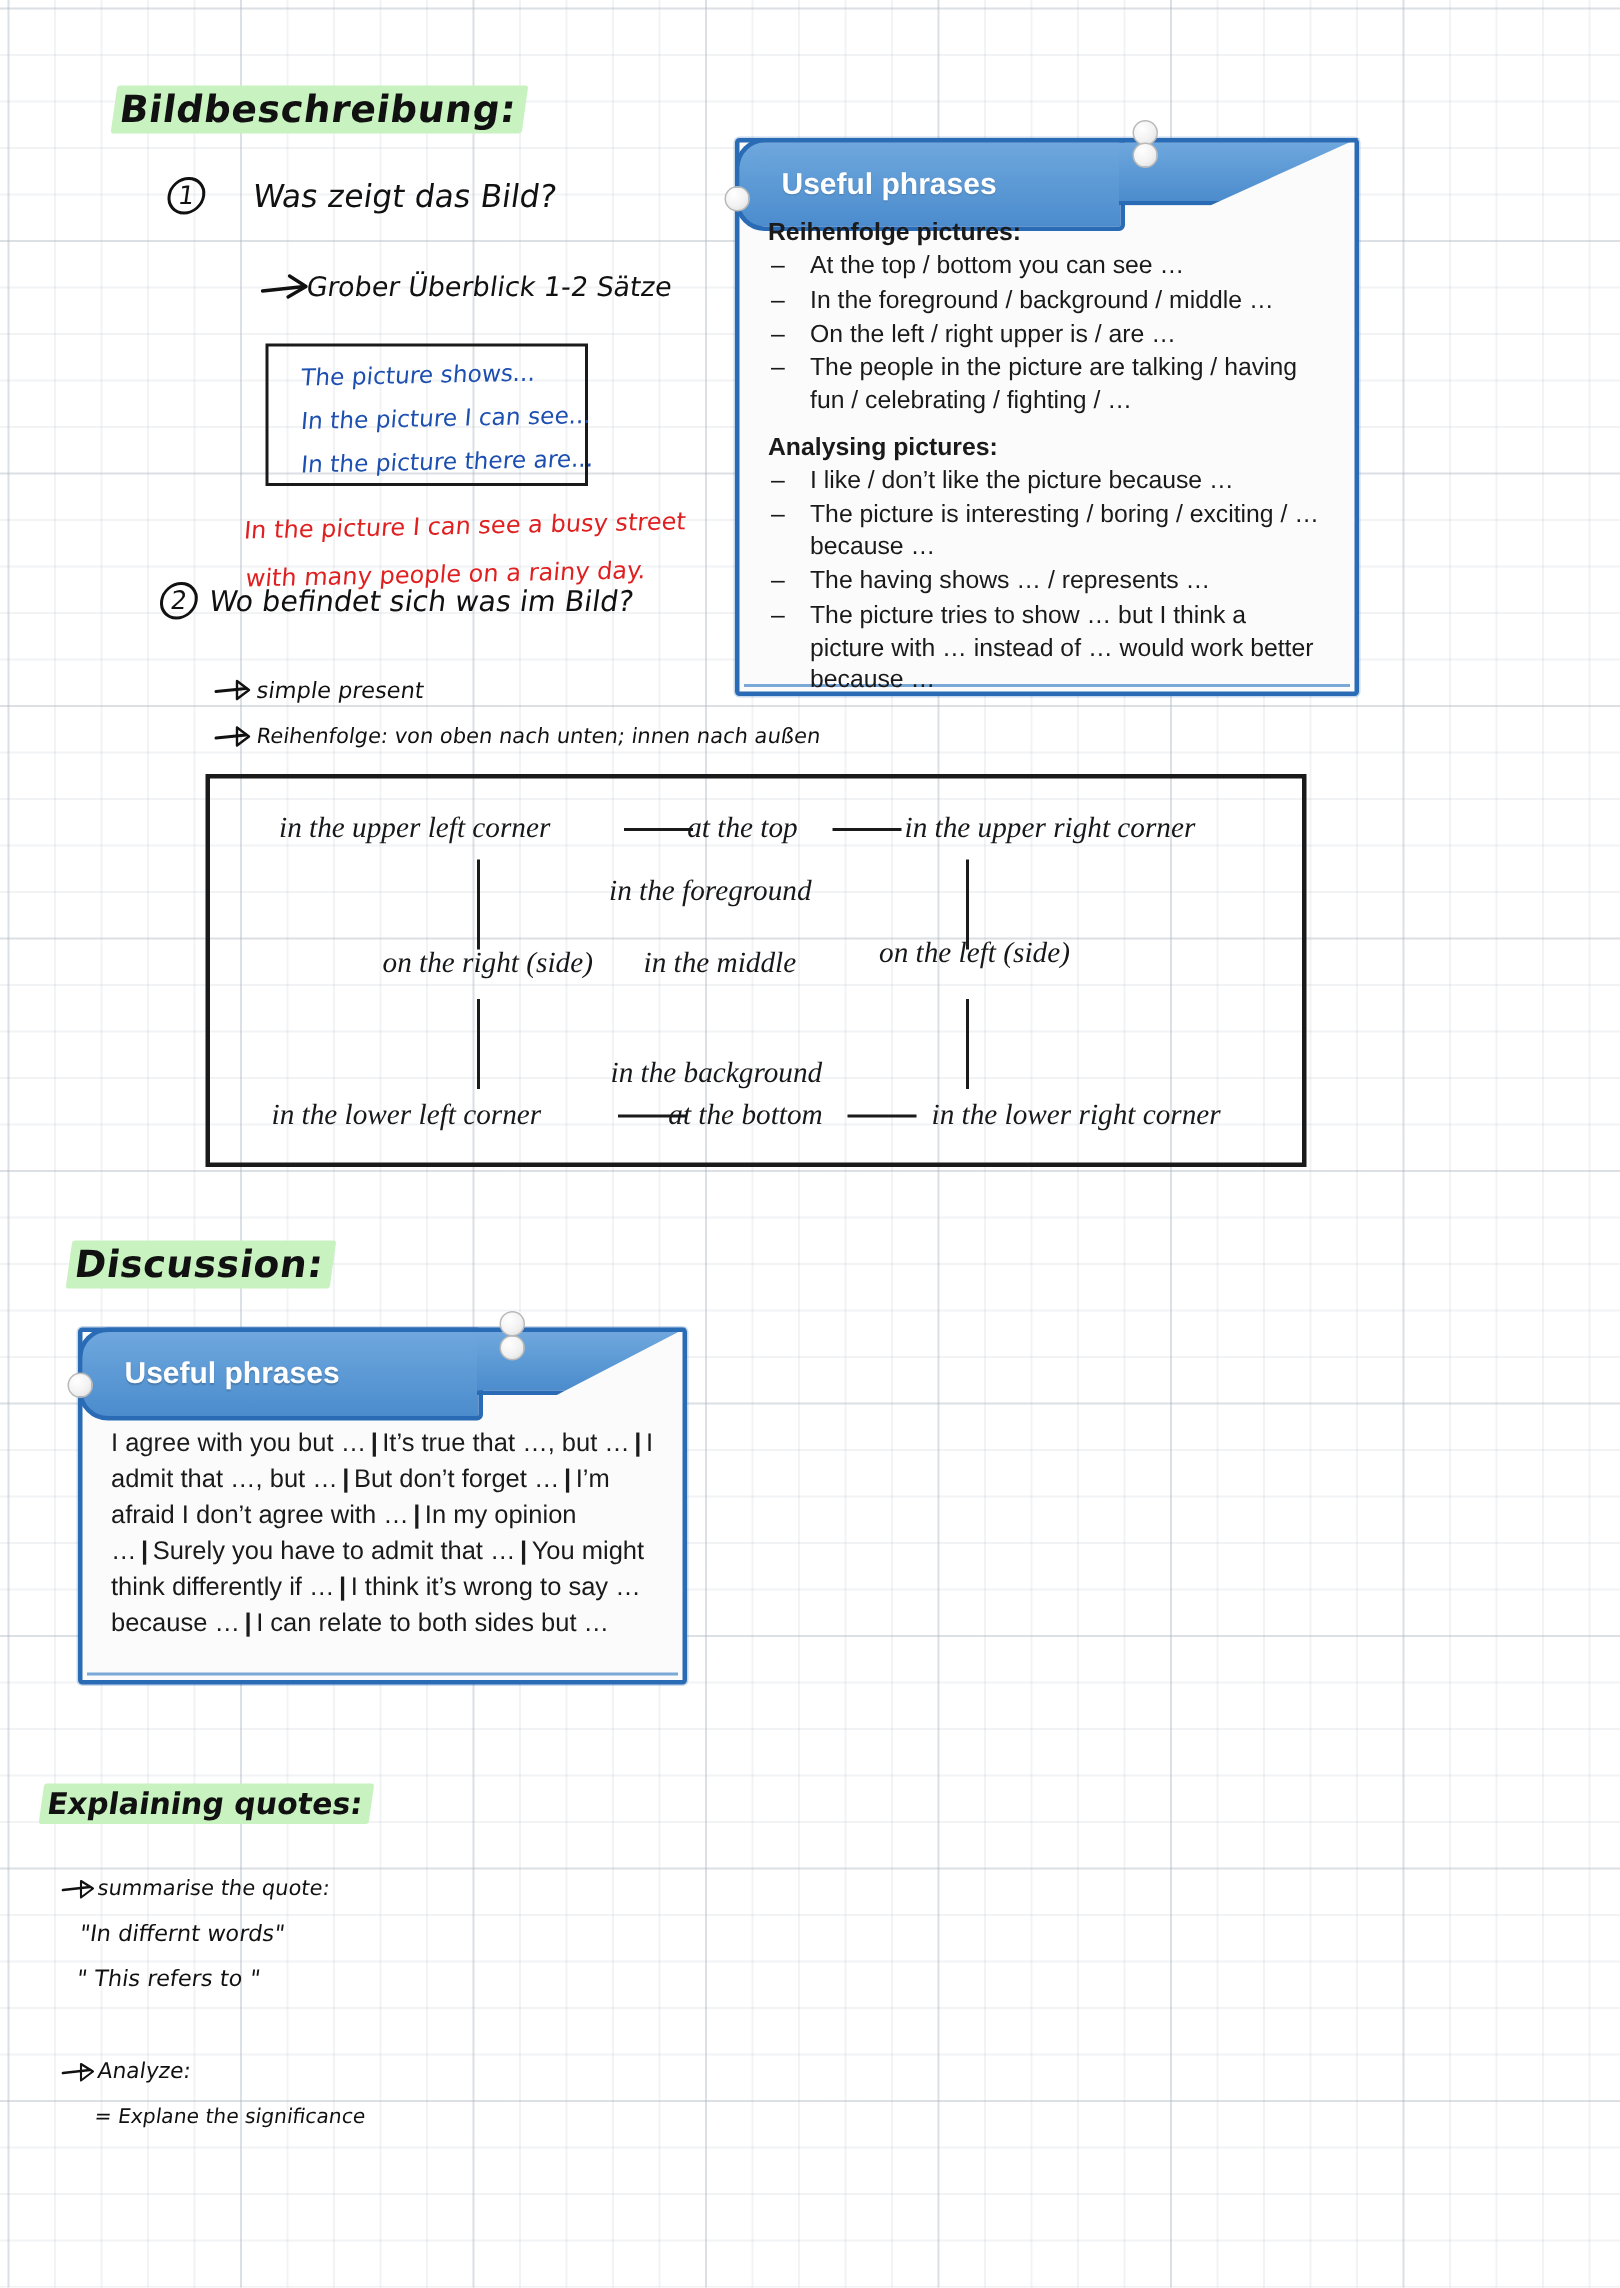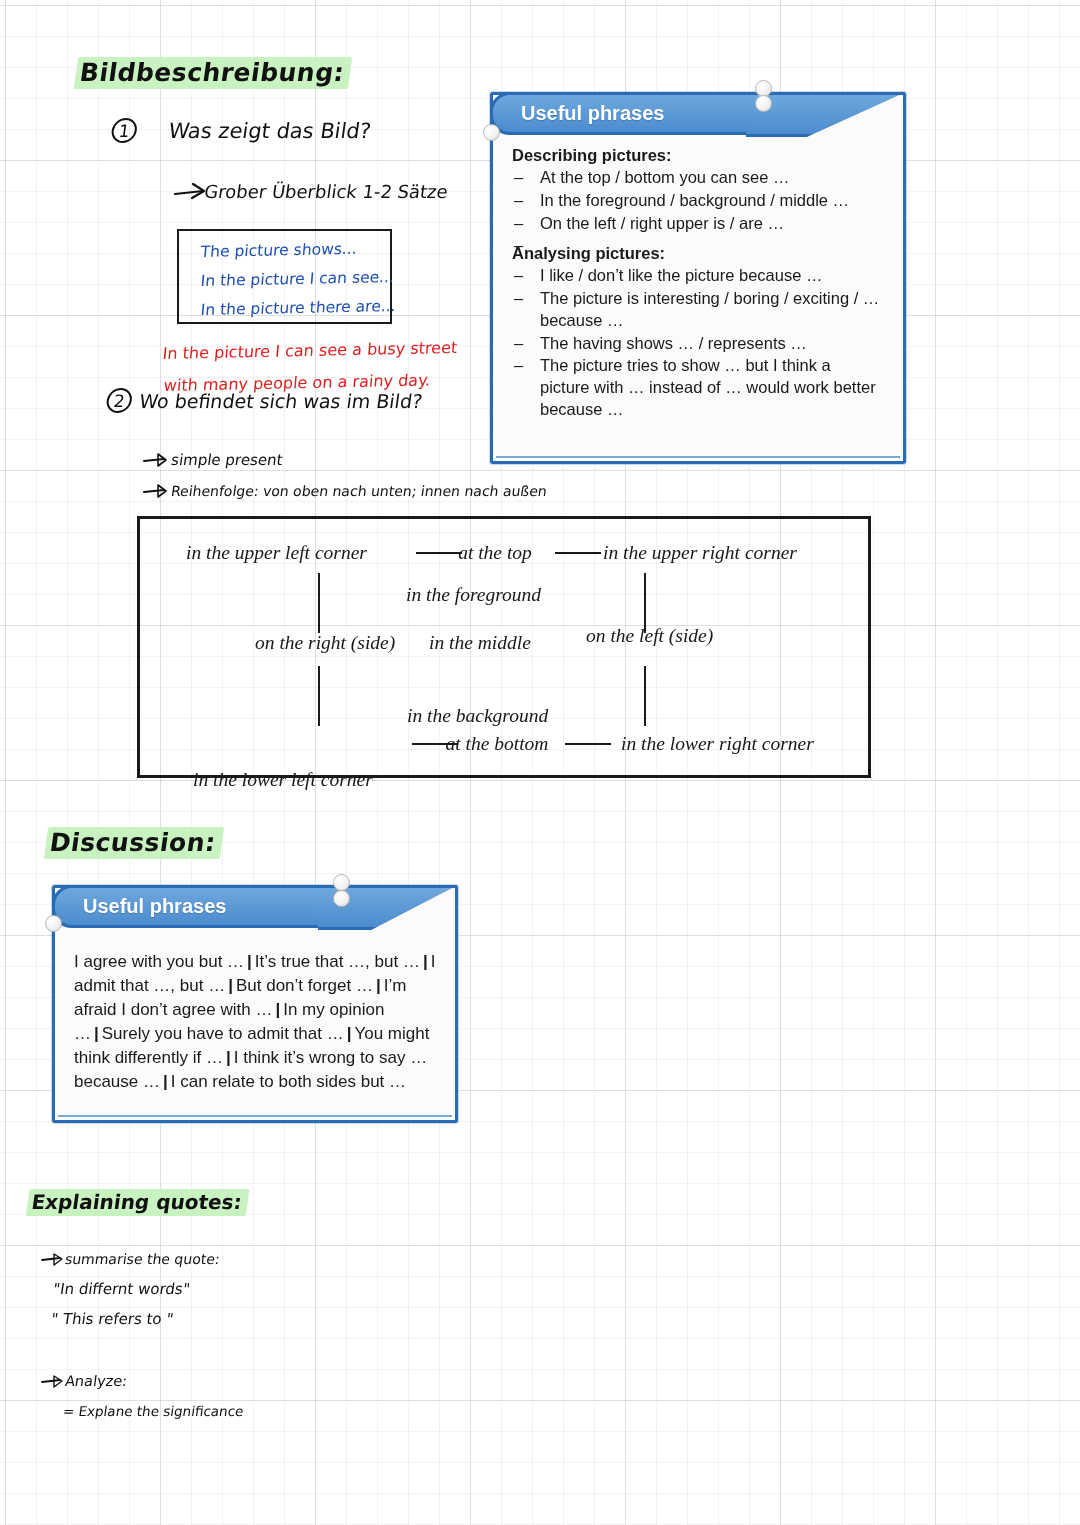--- a/index.html
+++ b/index.html
@@ -55,21 +55,21 @@
   }
   .card-inner-line {
     position:absolute;
     left:3px; right:3px; bottom:3px;
     height:2px;
     background:#7aa9d8;
   }
   .card-header {
     position:absolute;
     top:-20px; left:-4px;
-    height:43px;
+    height:62px;
     background:linear-gradient(to bottom,#6fa7dd 0%, #5e9bd6 45%, #4c8ccd 100%);
     border:3px solid #2a6bb5;
     border-radius:20px 4px 4px 20px;
     display:flex;
     align-items:center;
   }
   .card-header-taper {
     position:absolute;
     top:-20px;
     height:45px;
@@ -207,26 +207,26 @@
 </div>
 <div class="card-header" style="left:490px; top:92px; width:260px;">
   <span class="card-header-title">Useful phrases</span>
 </div>
 <div class="card-header-taper" style="left:746px; top:92px; width:160px;"></div>
 <div class="knob" style="left:483px; top:124px;"></div>
 <div class="knob" style="left:755px; top:80px;"></div>
 <div class="knob" style="left:755px; top:95px;"></div>
 
 <div class="card-body" style="left:490px; top:146px; width:416px;">
-  <div class="cb-head">Describing pictures:</div>
+  <div class="cb-head">Reihenfolge pictures:</div>
   <ul class="cb-list">
     <li><span class="dash">–</span><span>At the top / bottom you can see …</span></li>
     <li><span class="dash">–</span><span>In the foreground / background / middle …</span></li>
     <li><span class="dash">–</span><span>On the left / right upper is / are …</span></li>
-    <li><span class="dash">–</span></li>
+    <li><span class="dash">–</span><span>The people in the picture are talking / having fun / celebrating / fighting / …</span></li>
   </ul>
   <div class="cb-head">Analysing pictures:</div>
   <ul class="cb-list">
     <li><span class="dash">–</span><span>I like / don’t like the picture because …</span></li>
     <li><span class="dash">–</span><span>The picture is interesting / boring / exciting / … because …</span></li>
     <li><span class="dash">–</span><span>The having shows … / represents …</span></li>
     <li><span class="dash">–</span><span>The picture tries to show … but I think a picture with … instead of … would work better because …</span></li>
   </ul>
 </div>
 
@@ -245,21 +245,21 @@
 
   <div class="pos-label" style="left:115px; top:113px;">on the right (side)</div>
   <div class="pos-label" style="left:289px; top:113px;">in the middle</div>
   <div class="pos-label" style="left:446px; top:106px;">on the left (side)</div>
 
   <div class="vline" style="left:178px; top:147px; height:60px;"></div>
   <div class="vline" style="left:504px; top:147px; height:60px;"></div>
 
   <div class="pos-label" style="left:267px; top:169px;margin-top:17px;">in the background</div>
 
-  <div class="pos-label" style="left:53px; top:214px;margin-top:36px;">in the lower left corner</div>
+  <div class="pos-label" style="left:41px; top:214px;">in the lower left corner</div>
   <div class="hline" style="left:272px; top:224px; width:46px;"></div>
   <div class="pos-label" style="left:293px; top:214px; text-align:center; width:128px;">at the bottom</div>
   <div class="hline" style="left:425px; top:224px; width:46px;"></div>
   <div class="pos-label" style="left:481px; top:214px;">in the lower right corner</div>
 </div>
 
 <div class="hand sec-title slant" style="left:44px; top:828px;">
   <span class="hl">Discussion:</span>
 </div>
 

